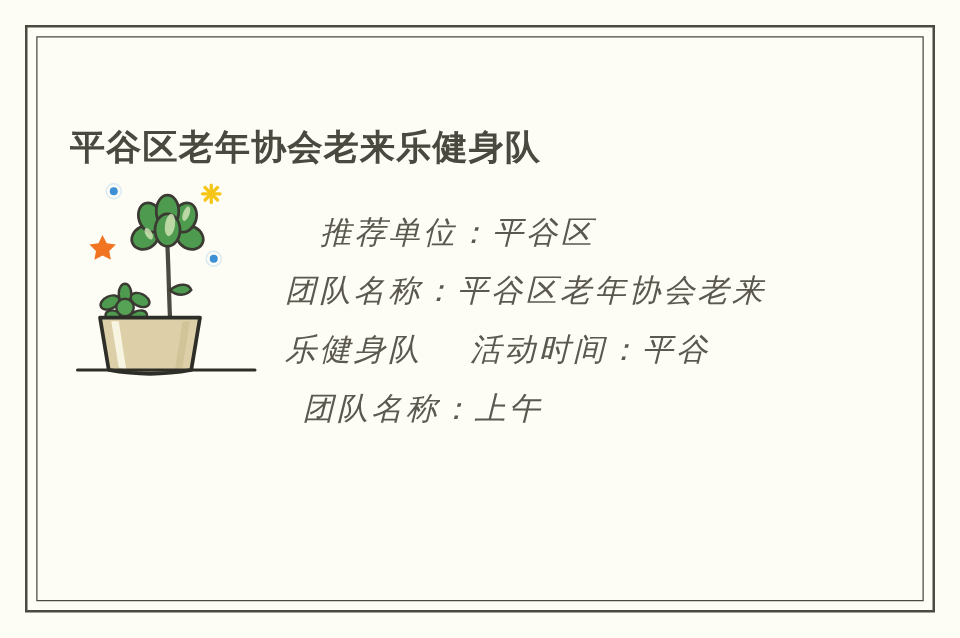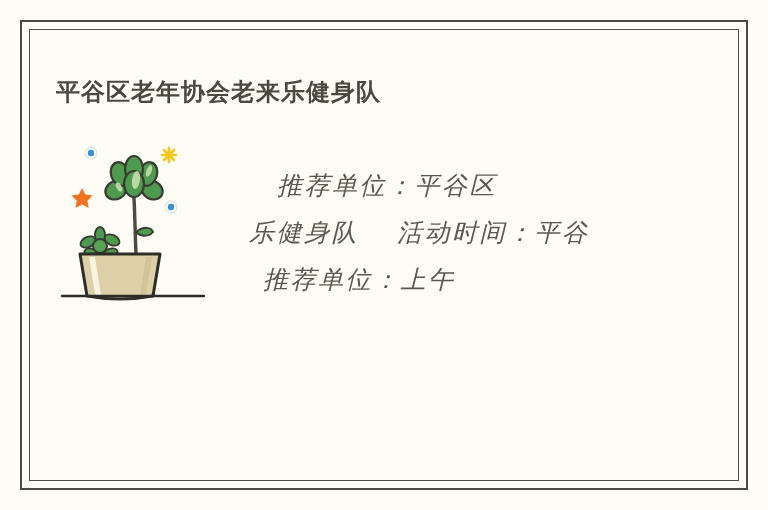--- a/index.html
+++ b/index.html
@@ -42,22 +42,22 @@
     height: 452px;
     border: 1px solid #4b4a40;
     box-sizing: border-box;
     pointer-events: none;
   }
 
   
   .title {
     position: absolute;
     left: 56px;
-    top: 54px;
-    font-size: 24px;
+    top: 77px;
+    font-size: 28px;
     line-height: 44px;
     letter-spacing: 1px;
     color: #4a4940;
     font-family: "Liberation Sans", "DejaVu Sans", sans-serif;
     white-space: nowrap;
   }
 
   
   .illustration {
     position: absolute;
@@ -81,21 +81,20 @@
     font-family: "DejaVu Serif", "Liberation Serif", serif;
     font-size: 25px;
     line-height: 47px;
     color: #5a584f;
     letter-spacing: 2.5px;
     font-style: italic;
   }
   .body-line {
     white-space: pre;
     height: 47px;
-    margin-left: 21px;
   }
   .body-line.indent-1 { padding-left: 28px; }
   .body-line.indent-2 { padding-left: 14px; }
 </style>
 </head>
 <body>
 
 <div class="page">
 
   <div class="frame-outer"></div>
@@ -166,17 +165,18 @@
       <path d="M24 118 L104 118 L97 160 Q64 166, 31 160 Z" fill="#ddd0a8" stroke="#2e2e28" stroke-width="3" stroke-linejoin="round"></path>
       <path d="M33 121 L39 158 Q42 159, 45 159.5 L39 121 Z" fill="#fbf7e8" opacity="0.9"></path>
       <path d="M90 121 L96 121 L90 158 Q87 159, 84 159.5 Z" fill="#c9b98c" opacity="0.55"></path>
 
       <line x1="6" y1="160" x2="148" y2="160" stroke="#2e2e28" stroke-width="2.4" stroke-linecap="round"></line>
     </svg>
   </div>
 
   <div class="body-copy">
     <div class="body-line indent-1">推荐单位：平谷区</div>
+    <div class="body-line">团队名称：平谷区老年协会老来</div>
     <div class="body-line">乐健身队　 活动时间：平谷</div>
-    <div class="body-line indent-2">推荐单位：上午</div>
+    <div class="body-line indent-2">团队名称：上午</div>
   </div>
 
 </div>
 
 </body></html>

